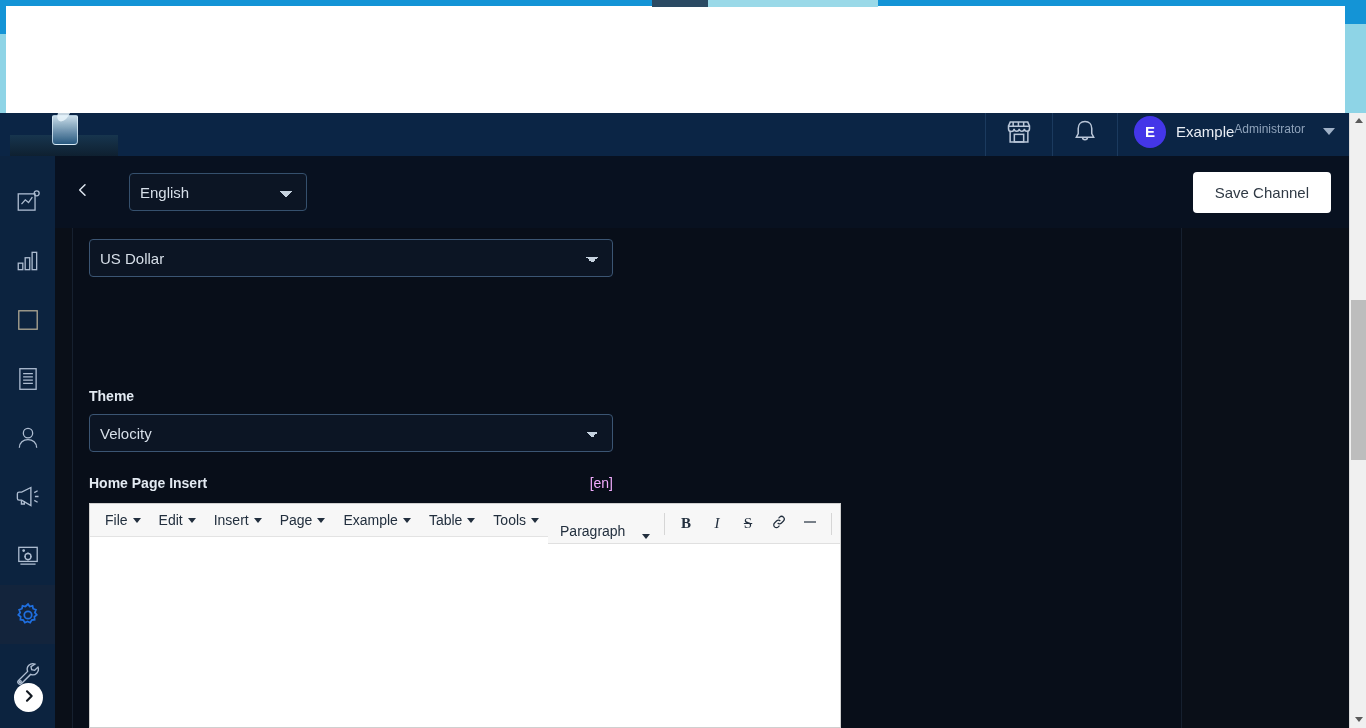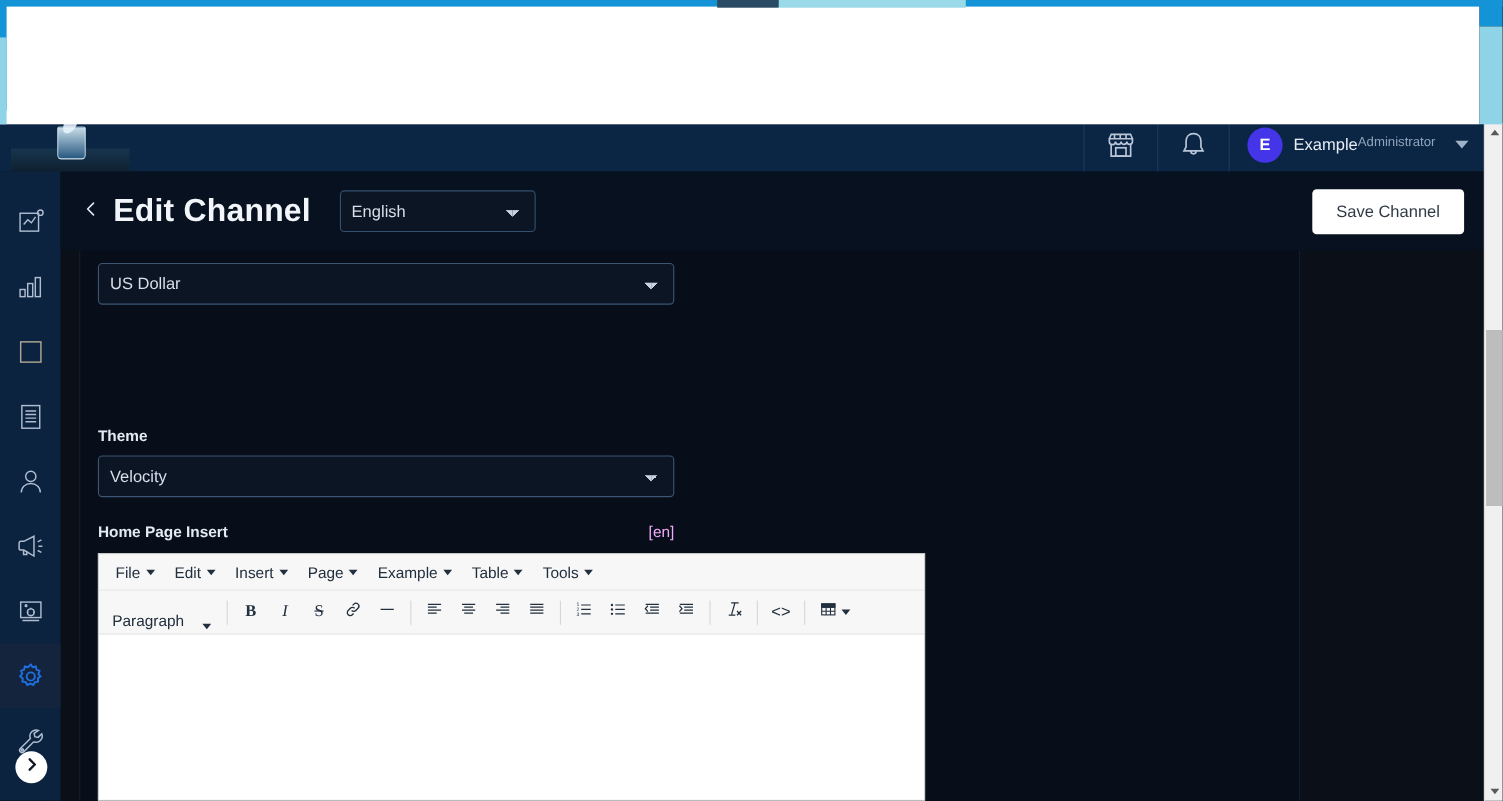--- a/index.html
+++ b/index.html
@@ -283,21 +283,21 @@
     display: flex; align-items: baseline; justify-content: space-between;
   }
   #hpc-lang { color: #f0abfc; font-size: 14px; margin-left: 32px; }
 
   
   #editor {
     position: absolute; left: 16px; top: 275px;
     width: 752px; height: 225px;
     background: #ffffff;
     border: 1px solid #cfcfcf;
-    display: flex; flex-direction: column;
+    display: flex; flex-direction: row;
     overflow: hidden;
   }
   #mce-menubar {
     height: 33px; display: flex; align-items: center;
     background: #f7f7f7;
     border-bottom: 1px solid #e3e3e3;
     padding-left: 6px;
   }
   .mce-menu-item {
     display: flex; align-items: center; gap: 5px;
@@ -465,21 +465,20 @@
       </span>
     </div>
   </div>
 
   <div id="page-header">
     <span id="back-chevron">
       <svg width="16" height="24" viewBox="0 0 24 24" fill="none" stroke="#dfe7f0" stroke-width="2.2" stroke-linecap="round" stroke-linejoin="round">
         <path d="M15 4 L7 12 L15 20"></path>
       </svg>
     </span>
-    <span id="page-title">Edit Channel</span>
     <select id="lang-select">
       <option>English</option>
     </select>
     <button id="save-channel">Save Channel</button>
   </div>
 
   <div id="content">
 
     <div id="currency-row">
       <select class="dark-select">

